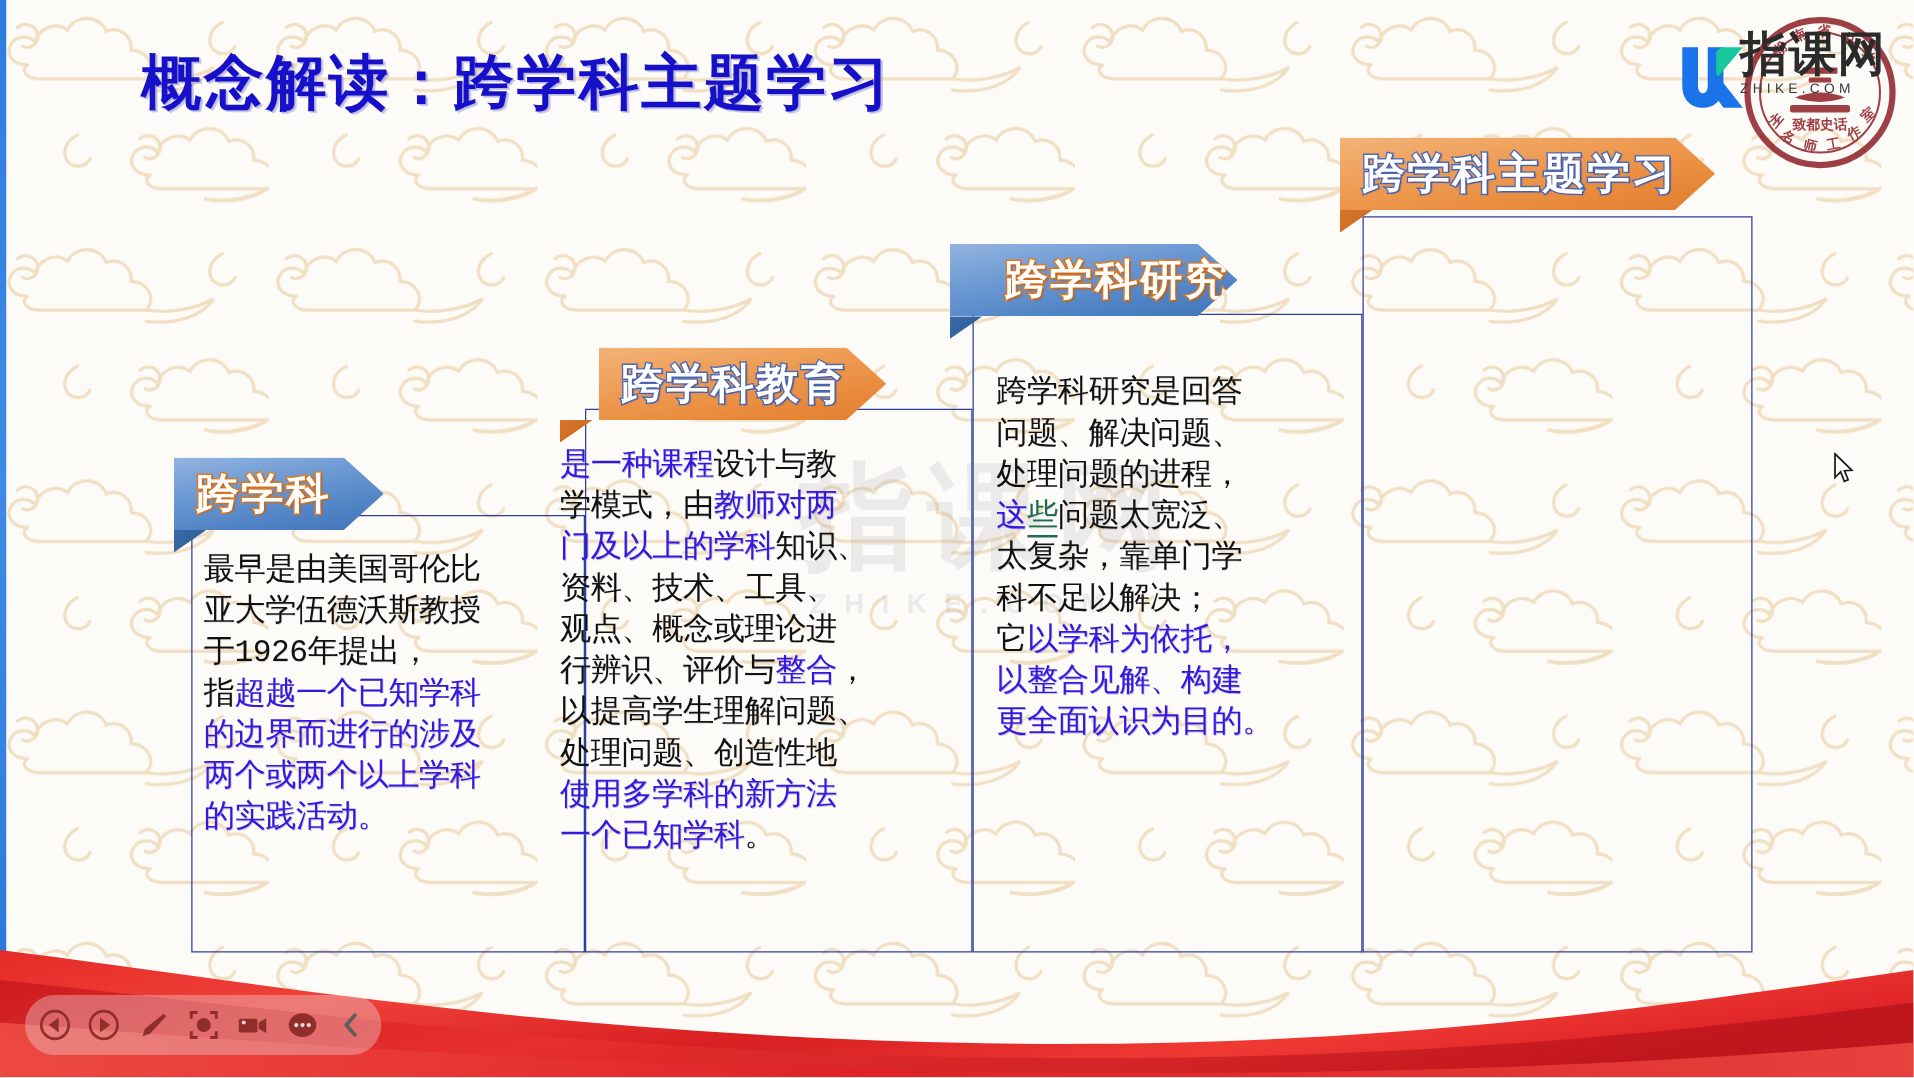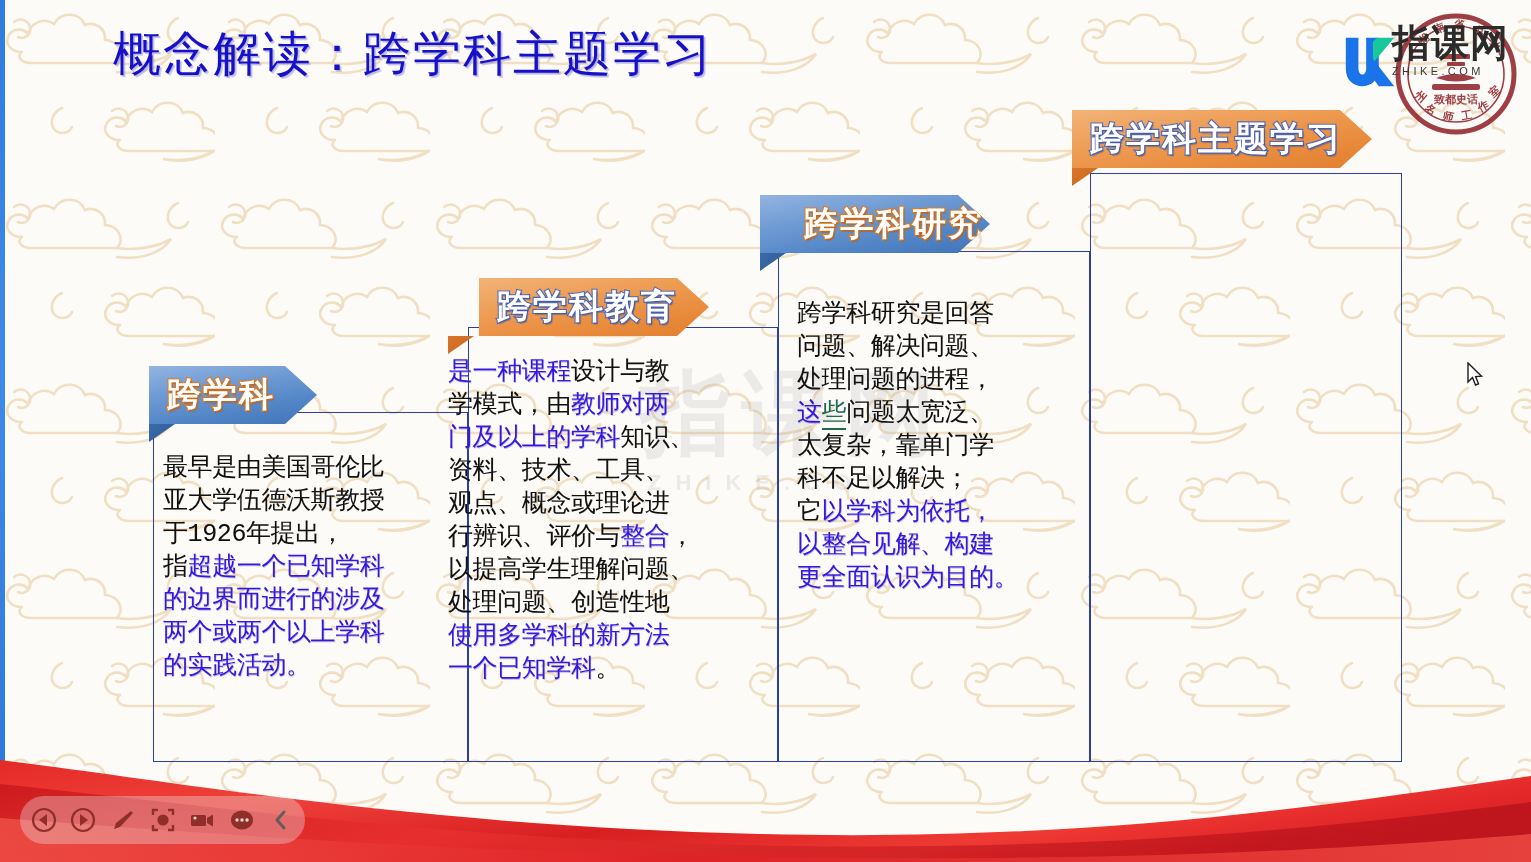--- a/index.html
+++ b/index.html
@@ -33,23 +33,23 @@
     position: absolute;
     left: 0; top: 0;
     width: 5px; height: 862px;
     background: linear-gradient(180deg, #2f7ce0 0%, #3f8ae8 45%, #2a74d8 100%);
     z-index: 6;
   }
 
   
   #page-title {
     position: absolute;
-    left: 113px; top: 27px;
+    left: 113px; top: 40px;
     font-family: "DejaVu Serif", "Liberation Serif", serif;
-    font-weight: normal;
+    font-weight: bold;
     font-size: 48px;
     line-height: 1.12;
     letter-spacing: 2px;
     color: #1610c8;
     text-shadow: 2px 2px 0 rgba(150,150,220,0.45), 1px 1px 0 rgba(120,120,200,0.35);
     white-space: nowrap;
     z-index: 5;
   }
 
   
@@ -270,27 +270,27 @@
   <div id="left-edge-strip"></div>
 
   <div id="page-title">概念解读：跨学科主题学习</div>
 
   <div id="center-watermark">
     <span>指课网</span>
     <span class="wm-en">ZHIKE.COM</span>
   </div>
 
   <div class="panel-box" style="left:153px; top:412px; width:315px; height:350px;"></div>
-  <div class="banner banner-blue" style="left:149px; top:366px;">
+  <div class="banner banner-blue" style="left:139px; top:366px;">
     <div class="banner-body" style="width:168px;">
       <span class="banner-label outline-orange">跨学科</span>
     </div>
     <div class="banner-fold slant"></div>
   </div>
-  <div class="panel-text" style="left:163px; top:440px; width:300px;margin-top:12px;" id="body-0">
+  <div class="panel-text" style="left:163px; top:440px; width:300px;" id="body-0">
       <div><span>最早是由美国哥伦比</span></div>
       <div><span>亚大学伍德沃斯教授</span></div>
       <div><span>于1926年提出，</span></div>
       <div><span>指</span><span class="hl">超越</span><span class="hl">一个已知学科</span></div>
       <div><span class="hl">的边界而进行的涉及</span></div>
       <div><span class="hl">两个或两个以上学科</span></div>
       <div><span class="hl">的实践活动。</span></div>
     </div>
 
   <div class="panel-box" style="left:468px; top:327px; width:310px; height:435px;"></div>

